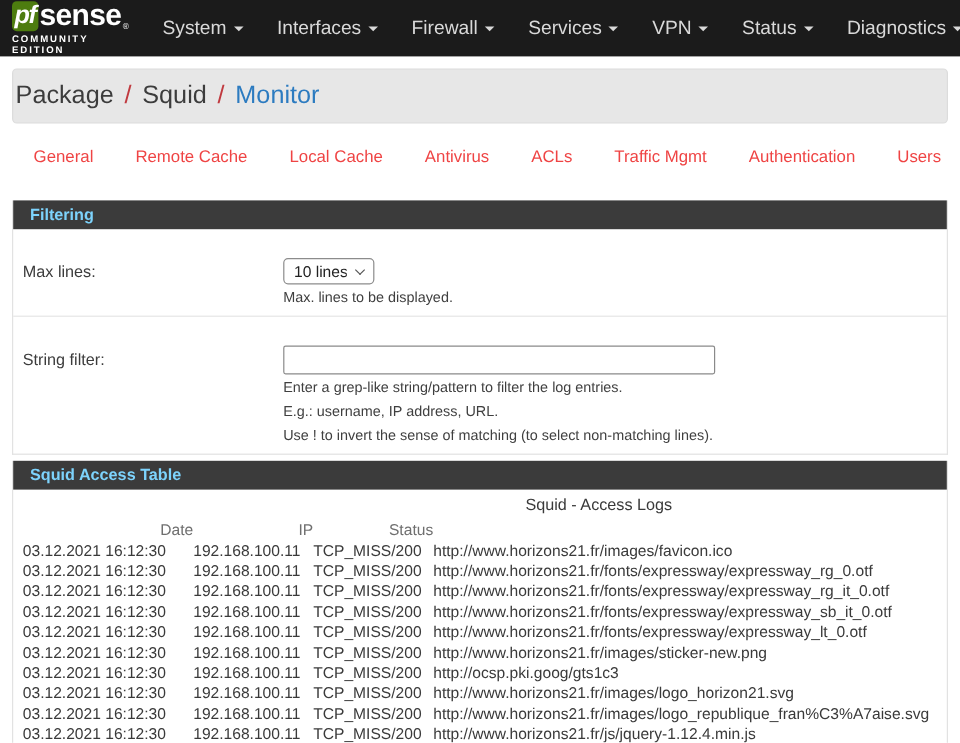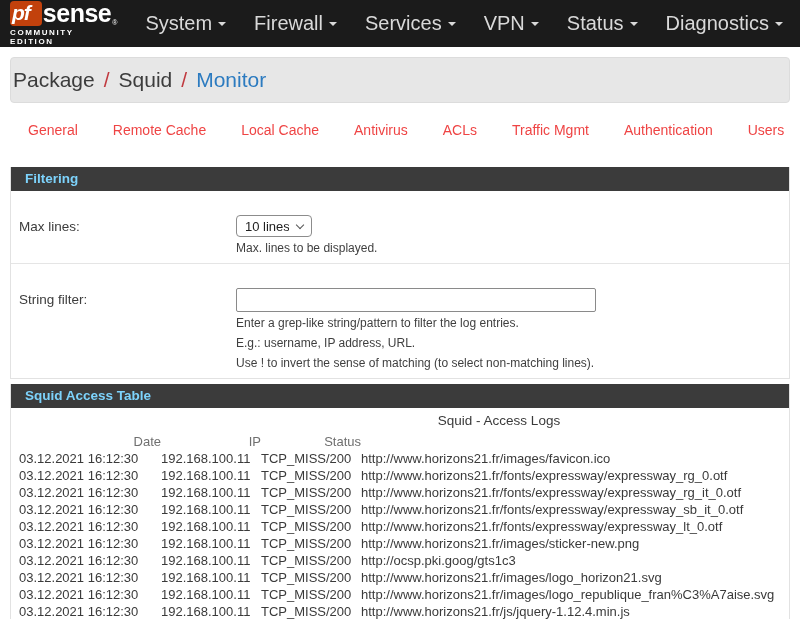--- a/index.html
+++ b/index.html
@@ -4,27 +4,27 @@
 <style>
   * { box-sizing: border-box; margin: 0; padding: 0; }
   html, body { width: 800px; height: 619px; overflow: hidden; background: #fff;
     font-family: "Liberation Sans", sans-serif; }
 
   
   .navbar { height: 47px; background: #1b1b1b; display: flex; align-items: center;
     padding: 0 10px; }
   .logo { display: flex; flex-direction: column; justify-content: center; margin-right: 14px; cursor: pointer; }
   .logo-top { display: flex; align-items: center; line-height: 1; }
-  .pf-box { background: #c2410c; color: #fff; font-weight: bold; font-style: italic;
-    font-size: 21px; padding: 1px 12px 3px 2px; border-radius: 4px; letter-spacing: -1px; }
+  .pf-box { background: #4d7c0f; color: #fff; font-weight: bold; font-style: italic;
+    font-size: 21px; padding: 1px 2px 3px 2px; border-radius: 4px; letter-spacing: -1px; }
   .sense { color: #fff; font-weight: bold; font-size: 25px; letter-spacing: -0.5px; margin-left: 1px; }
   .reg { color: #fff; font-size: 7px; align-self: flex-end; margin-left: 1px; }
   .logo-sub { color: #fff; font-size: 8px; font-weight: bold; letter-spacing: 1.6px; margin-top: 2px; }
   .nav-menu { display: flex; align-items: center; height: 47px; }
-  .nav-item { color: #d9d9d9; font-size: 20px; padding: 0 14px; height: 47px;
+  .nav-item { color: #d9d9d9; font-size: 16px; padding: 0 14px; height: 47px;
     display: flex; align-items: center; cursor: pointer; white-space: nowrap; }
   .caret { display: inline-block; width: 0; height: 0; border-left: 4px solid transparent;
     border-right: 4px solid transparent; border-top: 4px solid #d9d9d9; margin-left: 6px; }
 
   
   .crumb-band { margin: 10px 10px 0 10px; height: 46px; background: #e7e7e7;
     border: 1px solid #dcdcdc; border-radius: 4px; display: flex; align-items: center;
     padding-left: 2px; font-size: 21px; color: #3c3c3c; }
   .crumb-sep { color: #c0393f; margin: 0 9px; }
   .crumb-active { color: #2c7bc0; cursor: pointer; }
@@ -81,20 +81,24 @@
     </div>
     <div class="logo-sub">COMMUNITY EDITION</div>
   </div>
   <div class="nav-menu">
 
       <div class="nav-item">
         <span>System</span>
         <span class="caret"></span>
       </div>
 
+      <div class="nav-item">
+        <span>Interfaces</span>
+        <span class="caret"></span>
+      </div>
 
       <div class="nav-item">
         <span>Firewall</span>
         <span class="caret"></span>
       </div>
 
       <div class="nav-item">
         <span>Services</span>
         <span class="caret"></span>
       </div>

